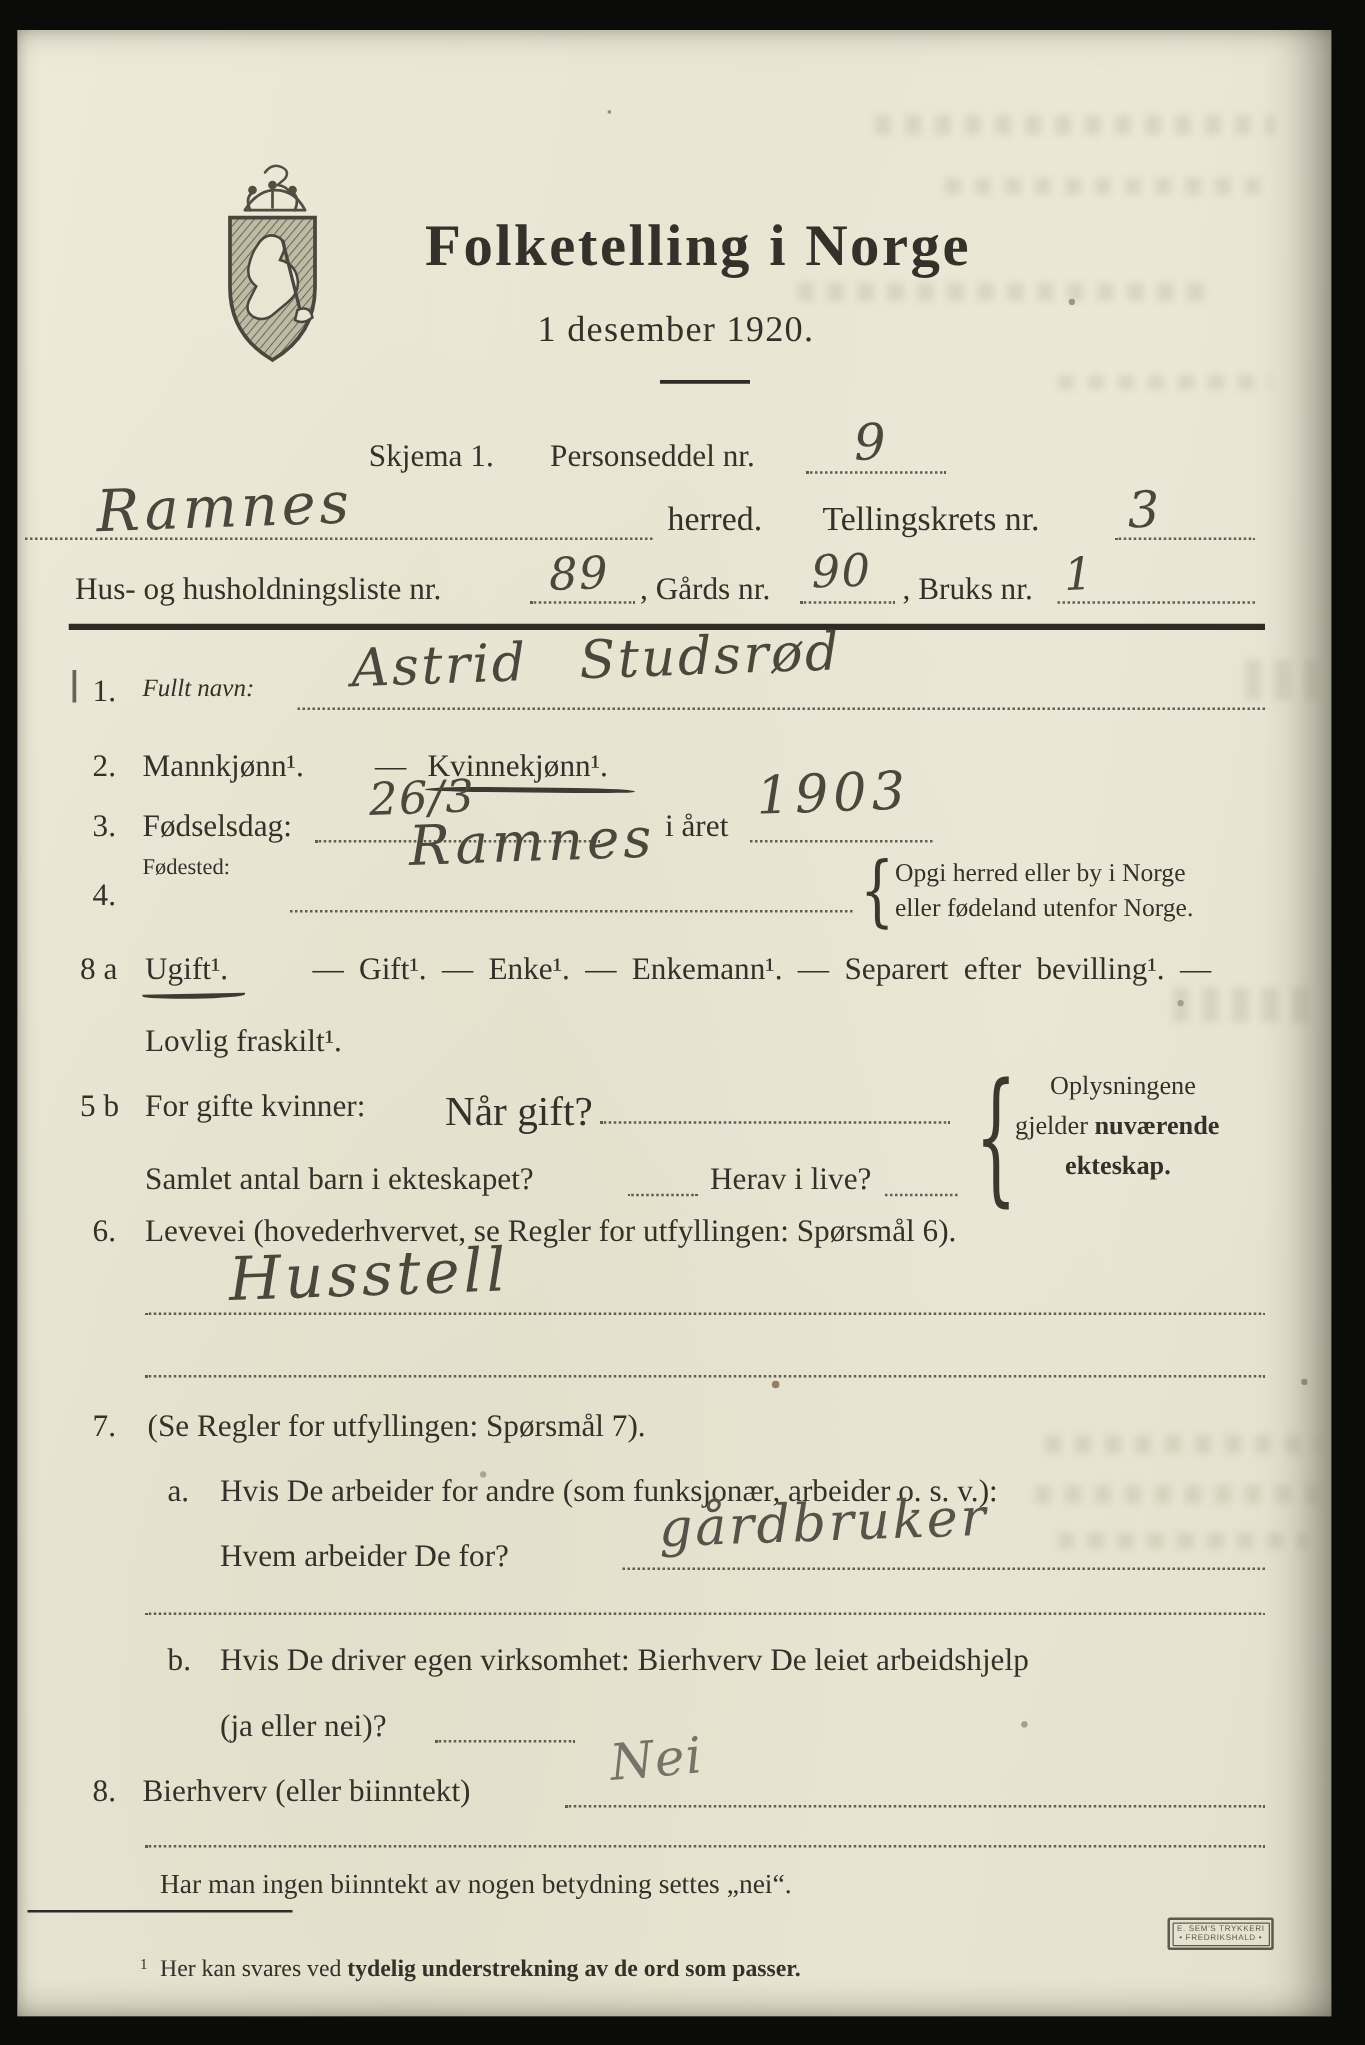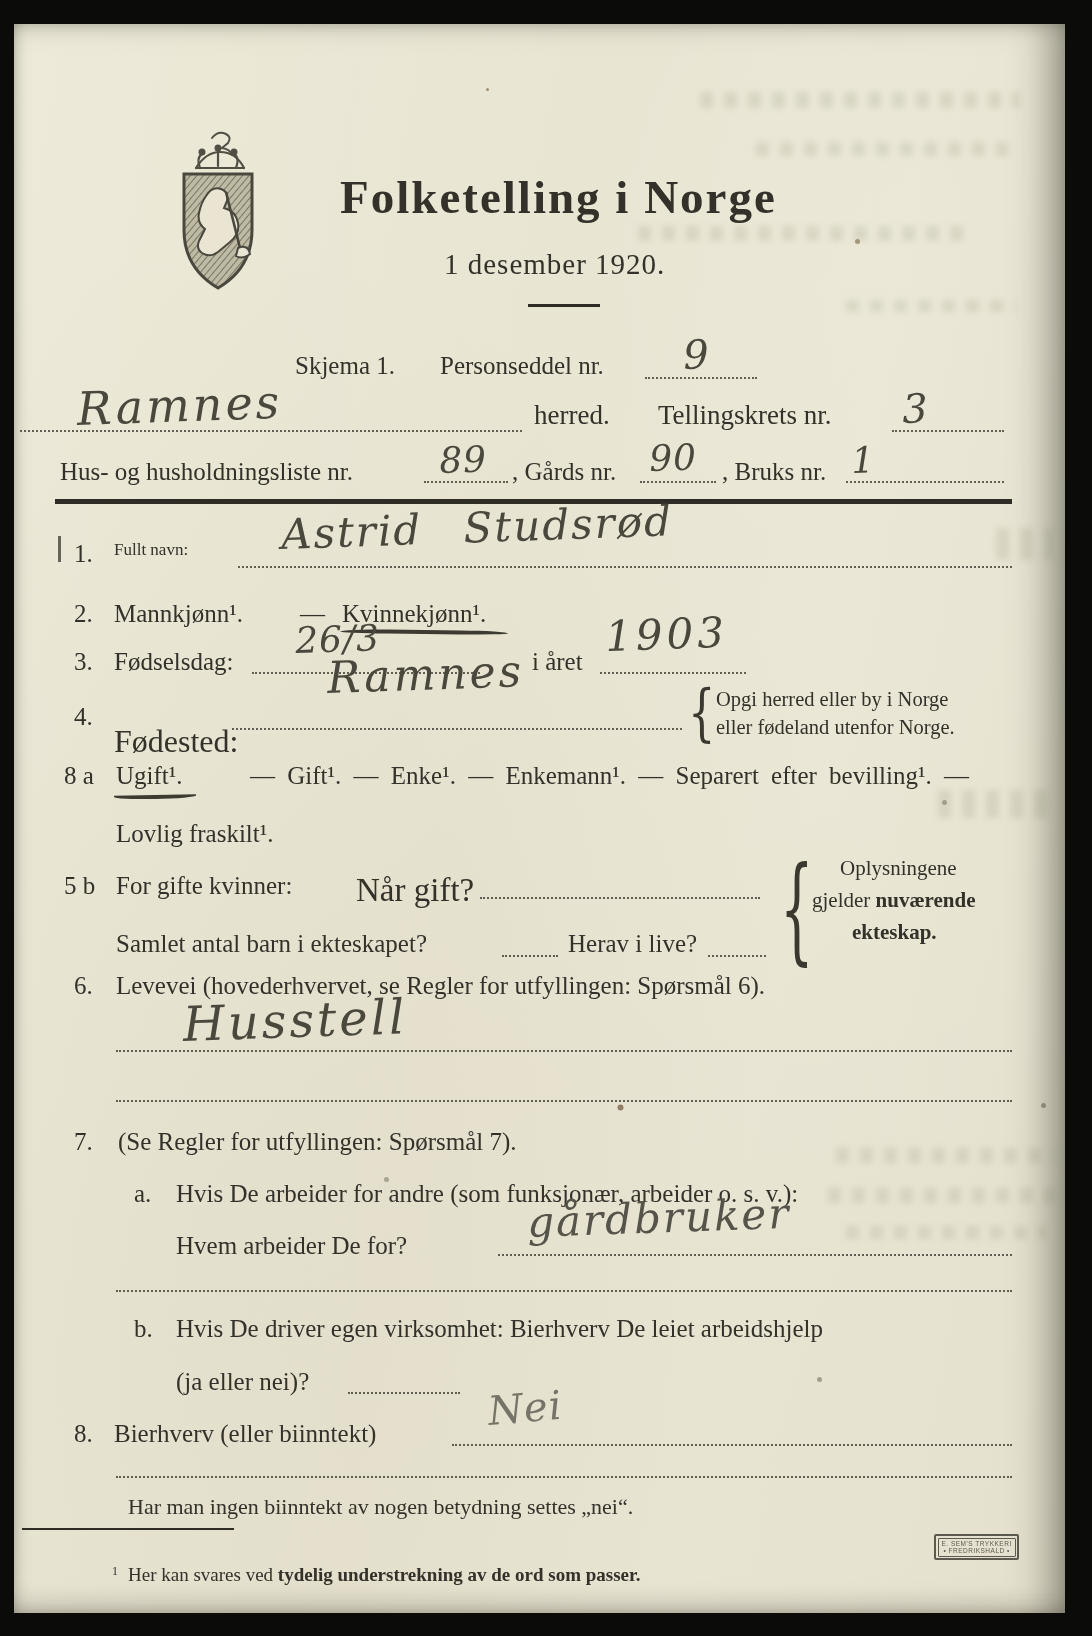--- a/index.html
+++ b/index.html
@@ -78,21 +78,21 @@
 
       <g fill="#e9e5d2" stroke="#34322a" stroke-width="2">
         <path d="M40,70 q6,-10 15,-7 q8,3 6,12 l-3,7 q12,3 14,15 q2,11 -8,19 l-12,10 q-8,6 -16,1 q-6,-4 -3,-12 l6,-12 q-8,-6 -6,-16 q2,-10 7,-17 z"></path>
         <path d="M60,66 L76,130" stroke-width="2.6" fill="none"></path>
         <path d="M72,122 q10,-4 12,6 q-8,6 -14,2 z"></path>
       </g>
     </svg>
   </div>
 
   <div class="abs printed semib" style="left:340px;top:170px;font-size:47px;font-weight:700;letter-spacing:2px;">Folketelling i Norge</div>
-  <div class="abs printed" style="left:430px;top:248px;font-size:29px;letter-spacing:1px;margin-left:14px;">1 desember 1920.</div>
+  <div class="abs printed" style="left:430px;top:248px;font-size:29px;letter-spacing:1px;">1 desember 1920.</div>
   <div class="rule" style="left:528px;top:304px;width:72px;height:2.5px;"></div>
 
   <div class="abs printed" style="left:295px;top:352px;font-size:25px;">Skjema 1.</div>
   <div class="abs printed" style="left:440px;top:352px;font-size:25px;">Personseddel nr.</div>
   <div class="dot" style="left:645px;top:377px;width:112px;"></div>
   <div class="abs hw" style="left:684px;top:332px;font-size:40px;">9</div>
 
   <div class="dot" style="left:20px;top:430px;width:502px;"></div>
   <div class="abs hw" style="left:78px;top:382px;font-size:46px;letter-spacing:3px;">Ramnes</div>
   <div class="abs printed" style="left:534px;top:400px;font-size:27px;">herred.</div>
@@ -107,42 +107,42 @@
   <div class="dot" style="left:640px;top:481px;width:76px;"></div>
   <div class="abs hw" style="left:650px;top:438px;font-size:36px;">90</div>
   <div class="abs printed" style="left:722px;top:458px;font-size:25px;">, Bruks nr.</div>
   <div class="dot" style="left:846px;top:481px;width:158px;"></div>
   <div class="abs hw" style="left:852px;top:440px;font-size:36px;">1</div>
 
   <div class="rule" style="left:55px;top:499px;width:957px;height:4.5px;"></div>
   <div class="rule" style="left:58px;top:536px;width:2.5px;height:26px;opacity:.7;"></div>
 
   <div class="abs printed" style="left:74px;top:540px;font-size:25px;">1.</div>
-  <div class="abs printed" style="left:114px;top:540px;font-size:17px;">Fullt navn:</div>
+  <div class="abs printed" style="left:114px;top:540px;font-size:20px;font-style:italic;">Fullt navn:</div>
   <div class="dot" style="left:238px;top:566px;width:774px;"></div>
   <div class="abs hw" style="left:282px;top:510px;font-size:42px;word-spacing:26px;letter-spacing:2px;">Astrid Studsrød</div>
 
   <div class="abs printed" style="left:74px;top:600px;font-size:25px;">2.</div>
   <div class="abs printed" style="left:114px;top:600px;font-size:25px;">Mannkjønn¹.</div>
   <div class="abs printed" style="left:300px;top:600px;font-size:25px;">—</div>
   <div class="abs printed" style="left:342px;top:600px;font-size:25px;">
     <span style="position:relative;display:inline-block;">Kvinnekjønn¹.</span>
     <div class="hand-underline" style="width:168px;bottom:-5px;"></div>
   </div>
 
   <div class="abs printed" style="left:74px;top:648px;font-size:25px;">3.</div>
   <div class="abs printed" style="left:114px;top:648px;font-size:25px;">Fødselsdag:</div>
   <div class="dot" style="left:252px;top:672px;width:228px;"></div>
   <div class="abs hw" style="left:296px;top:620px;font-size:36px;">26/3</div>
   <div class="abs printed" style="left:532px;top:648px;font-size:25px;">i året</div>
   <div class="dot" style="left:600px;top:672px;width:146px;"></div>
   <div class="abs hw" style="left:606px;top:612px;font-size:42px;letter-spacing:4px;">1903</div>
 
   <div class="abs printed" style="left:74px;top:703px;font-size:25px;">4.</div>
-  <div class="abs printed" style="left:114px;top:723px;font-size:32px;">Fødested:</div>
+  <div class="abs printed" style="left:114px;top:683px;font-size:18px;">Fødested:</div>
   <div class="dot" style="left:232px;top:728px;width:450px;"></div>
   <div class="abs hw" style="left:328px;top:652px;font-size:44px;letter-spacing:3px;">Ramnes</div>
   <div class="abs brace" style="left:688px;top:676px;font-size:54px;transform:scaleY(1.15) scaleX(.8);transform-origin:left top;">{</div>
   <div class="abs printed semib" style="left:716px;top:688px;font-size:20.5px;">Opgi herred eller by i Norge</div>
   <div class="abs printed semib" style="left:716px;top:716px;font-size:20.5px;">eller fødeland utenfor Norge.</div>
 
   <div class="abs printed" style="left:64px;top:762px;font-size:25px;">8 a</div>
   <div class="abs printed" style="left:116px;top:762px;font-size:25px;">
     <span style="position:relative;display:inline-block;">Ugift¹.</span>
     <div class="hand-underline" style="width:82px;bottom:-8px;border-radius:0 0 100% 100%/0 0 160% 160%;transform:rotate(-1deg);"></div>

